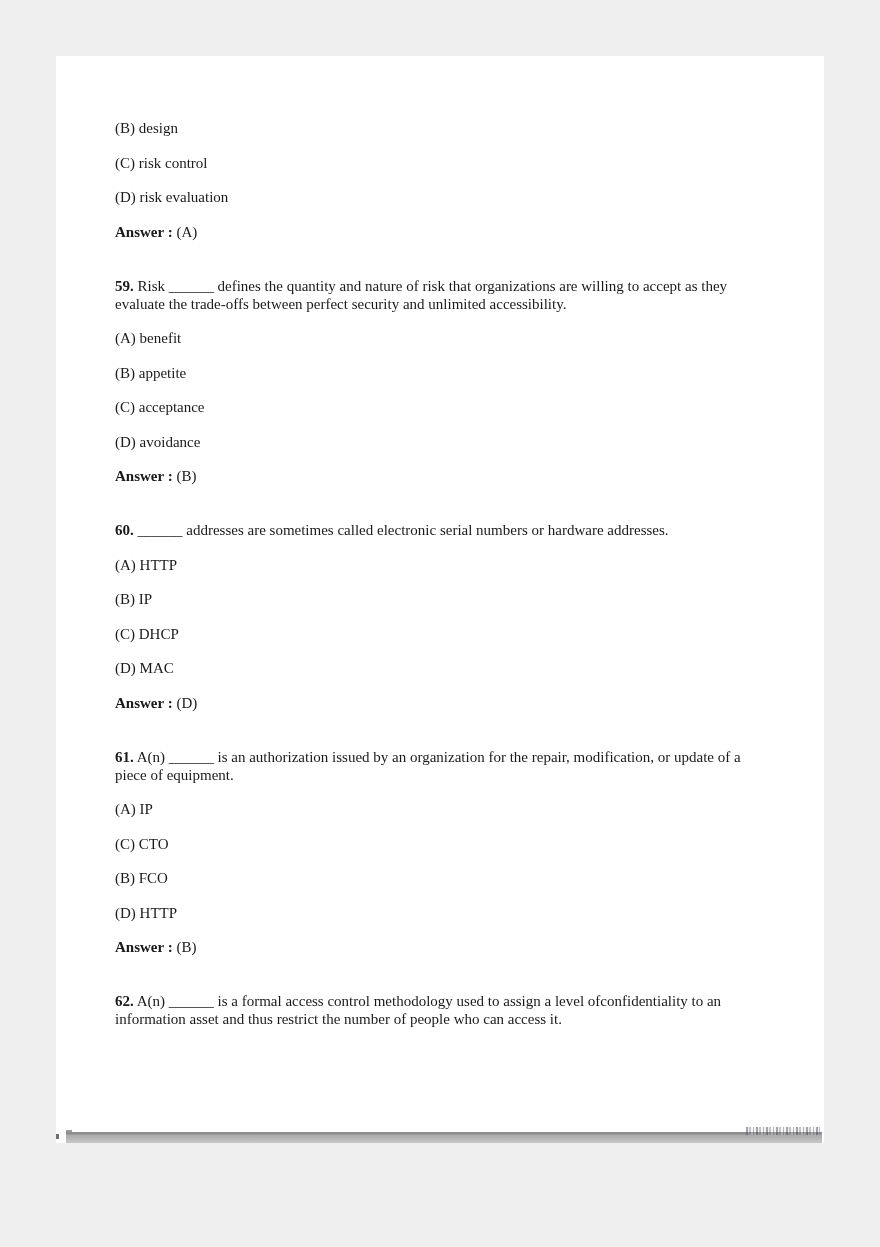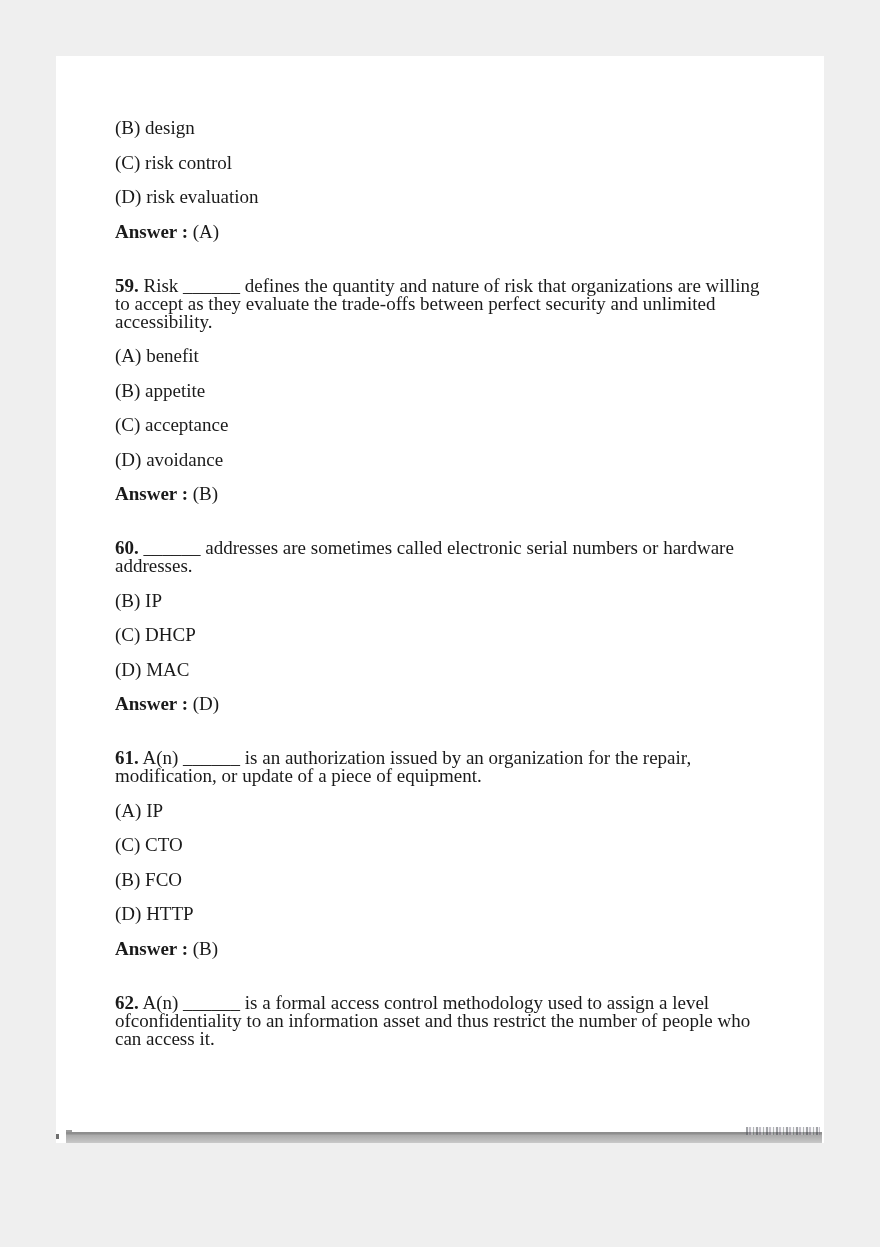--- a/index.html
+++ b/index.html
@@ -20,21 +20,21 @@
     height: 1087px;
     margin: 56px auto 0 auto;
     background: #ffffff;
   }
   .content {
     padding: 63px 58px 0 59px;
     color: #1a1a1a;
   }
   .content p {
     margin: 0 0 16.5px 0;
-    font-size: 19px;
+    font-size: 15px;
     line-height: 18px;
   }
   .content p.ans {
     margin-bottom: 36px;
   }
   .content section {
     margin: 0;
     padding: 0;
   }
   .qnum, .ans b {
@@ -101,20 +101,21 @@
       <p class="q"><b class="qnum">59.</b> <span>Risk ______ defines the quantity and nature of risk that organizations are willing to accept as they evaluate the trade-offs between perfect security and unlimited accessibility.</span></p>
       <p class="opt">(A) benefit</p>
       <p class="opt">(B) appetite</p>
       <p class="opt">(C) acceptance</p>
       <p class="opt">(D) avoidance</p>
       <p class="ans"><b>Answer :</b> <span>(B)</span></p>
     </section>
 
     <section>
       <p class="q"><b class="qnum">60.</b> <span>______ addresses are sometimes called electronic serial numbers or hardware addresses.</span></p>
+      <p class="opt">(A) HTTP</p>
       <p class="opt">(B) IP</p>
       <p class="opt">(C) DHCP</p>
       <p class="opt">(D) MAC</p>
       <p class="ans"><b>Answer :</b> <span>(D)</span></p>
     </section>
 
     <section>
       <p class="q"><b class="qnum">61.</b> <span>A(n) ______ is an authorization issued by an organization for the repair, modification, or update of a piece of equipment.</span></p>
       <p class="opt">(A) IP</p>
       <p class="opt">(C) CTO</p>

